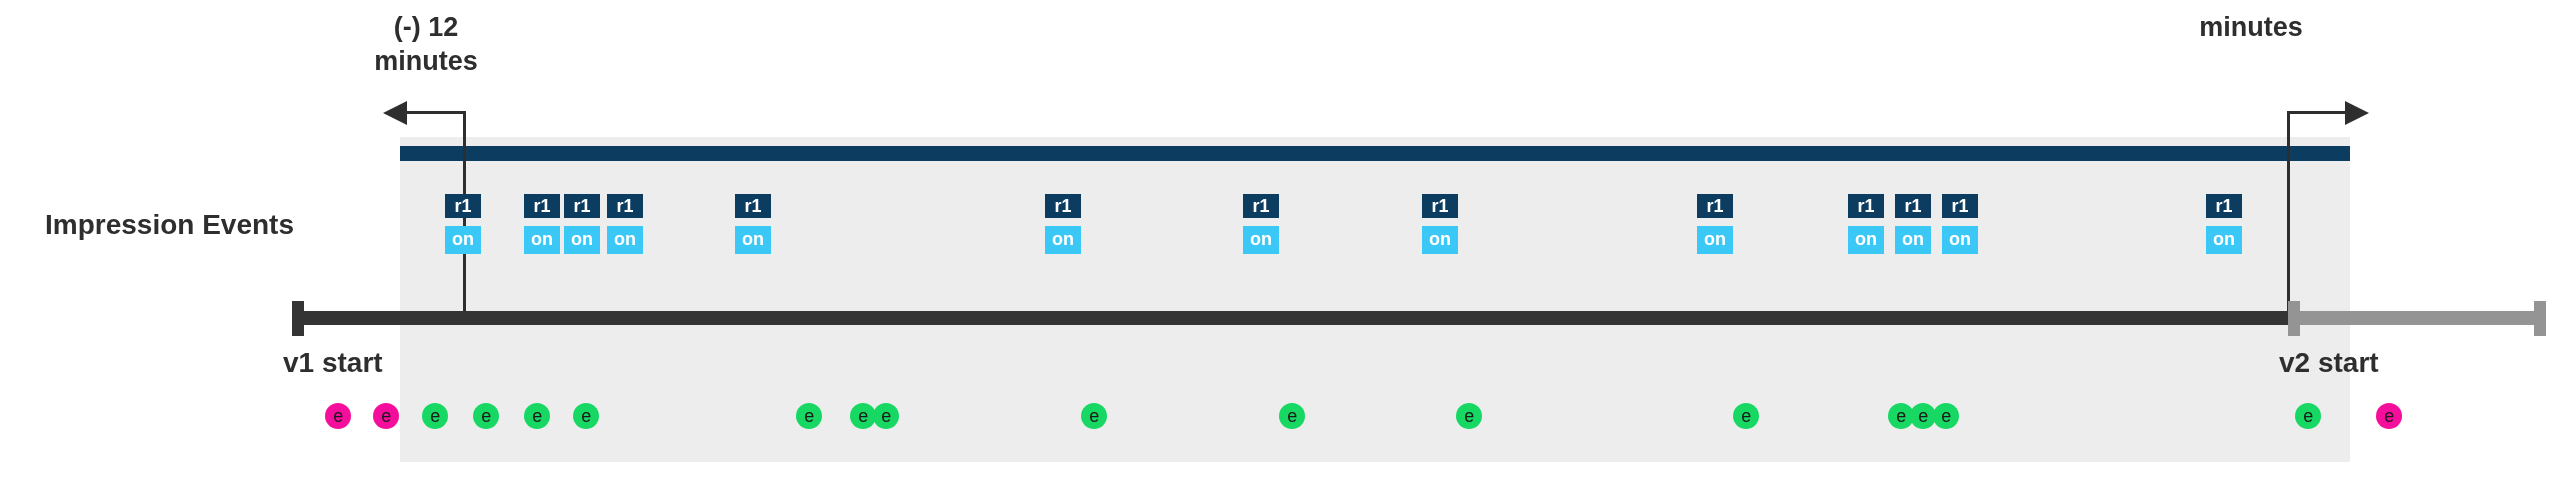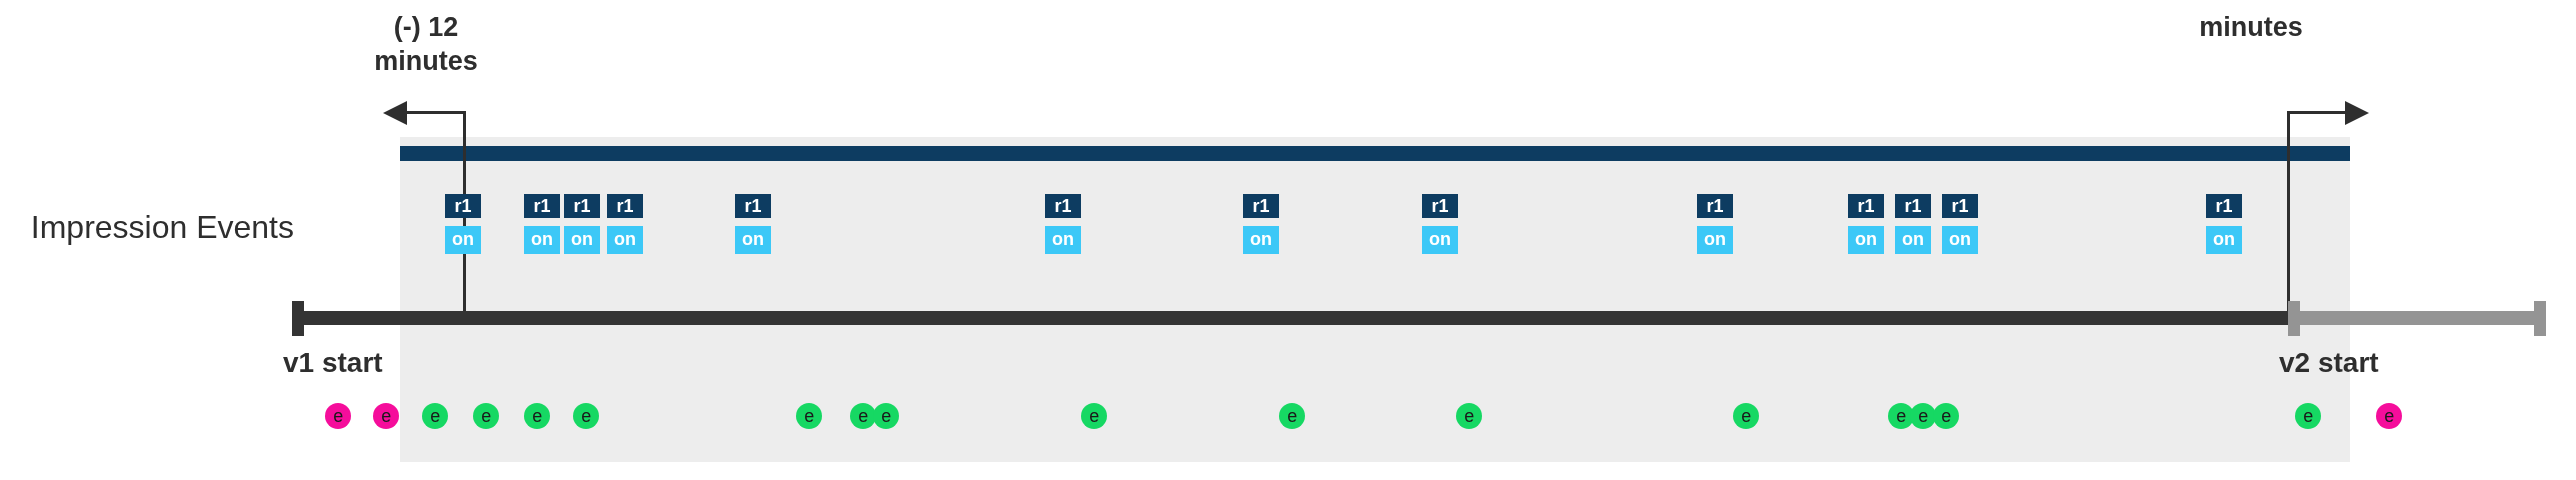--- a/index.html
+++ b/index.html
@@ -20,22 +20,22 @@
   .band {
     position: absolute;
     background: #ededed;
   }
   .navy-bar {
     position: absolute;
     background: #0d3c61;
   }
   .row-label {
     position: absolute;
-    font-size: 32px;
-    font-weight: 400;
+    font-size: 28px;
+    font-weight: 700;
     color: #2e2e2e;
     white-space: nowrap;
     text-align: right;
   }
   .callout {
     position: absolute;
     font-size: 27px;
     font-weight: 700;
     color: #2e2e2e;
     text-align: center;

